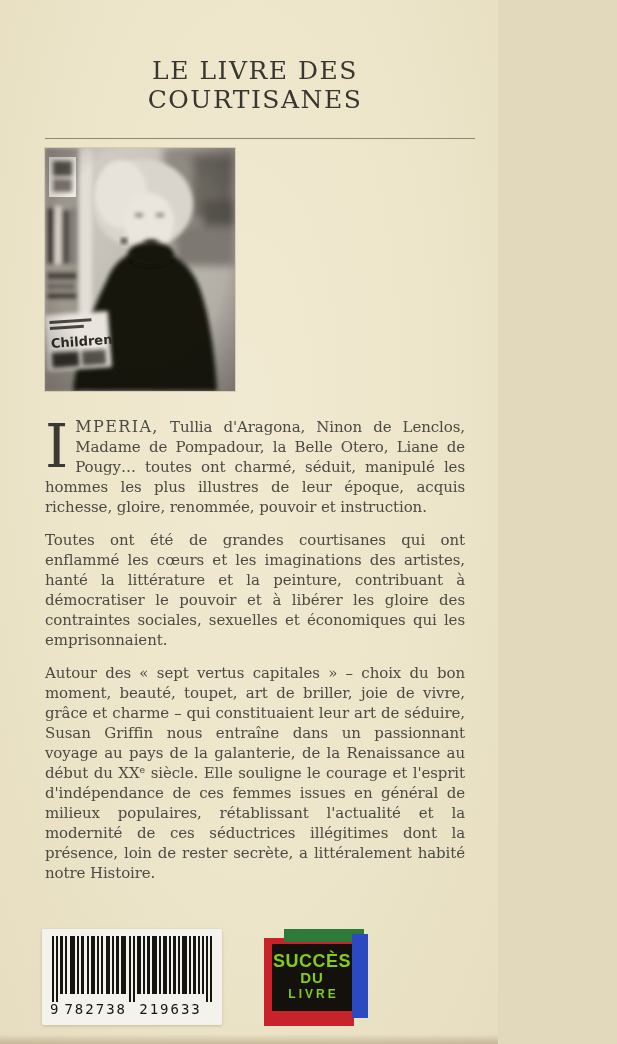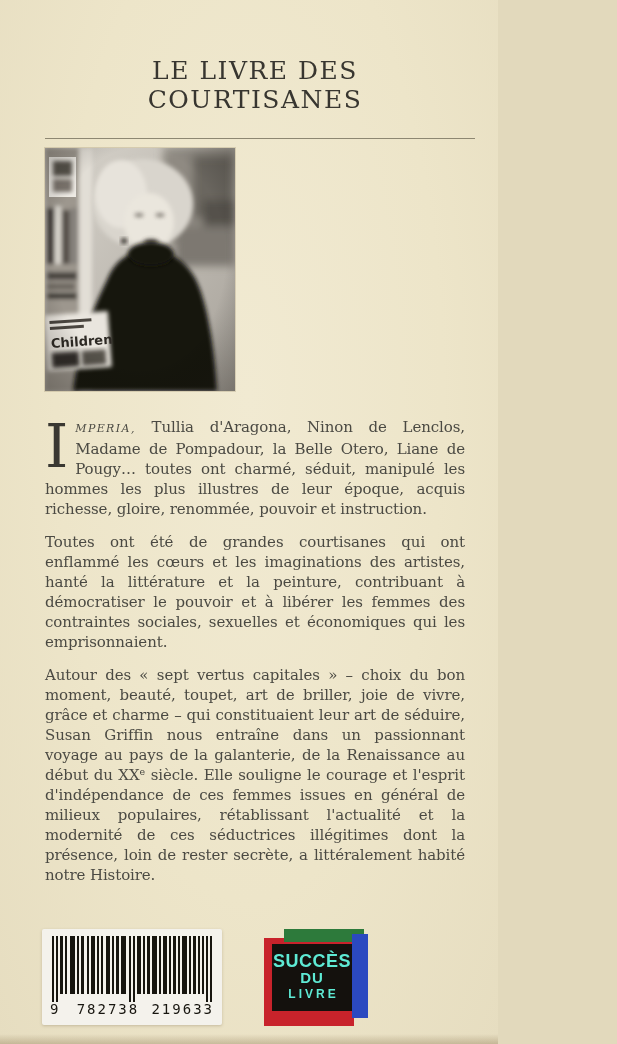--- a/index.html
+++ b/index.html
@@ -43,21 +43,21 @@
   .para{
     margin:13px 0 0 0;
     font-size:15px;line-height:20px;letter-spacing:-0.1px;
     text-align:justify;color:#4b4a43;
   }
   .para.first{margin-top:26px;}
   .dropcap{
     float:left;font-size:59px;line-height:56px;
     padding:2px 7px 0 0;color:#3a3832;
   }
-  .smallcaps{font-size:11px;letter-spacing:1.4px;font-style:italic;}
+  .smallcaps{font-size:16px;letter-spacing:1.4px;}
   .edition-note{
     margin-top:161px;text-align:center;
     font-size:20px;letter-spacing:0.8px;color:#403e37;
   }
   .bottom-row{
     position:absolute;left:42px;top:929px;right:33px;
     display:flex;align-items:flex-start;gap:40px;
   }
   
   .barcode{
@@ -65,30 +65,30 @@
     box-shadow:0 1px 3px rgba(90,70,40,0.25);
     box-sizing:border-box;padding:7px 8px 0 8px;
   }
   .barcode svg{display:block;width:164px;height:66px;margin:0 auto;}
   .barcode-digits{
     display:flex;align-items:baseline;
     font-family:"DejaVu Sans Mono","Liberation Mono",monospace;
     font-size:14px;color:#17150f;margin-top:-1px;
   }
   .barcode-digits .lead{flex:0 0 auto;margin-right:6px;}
-  .barcode-digits .grp{flex:1;text-align:right;letter-spacing:2px;}
+  .barcode-digits .grp{flex:1;text-align:left;letter-spacing:2px;}
   
   .logo{position:relative;width:108px;height:97px;flex:0 0 auto;}
   .logo .red{position:absolute;left:2px;top:9px;width:90px;height:88px;}
   .logo .green{position:absolute;left:22px;top:0;width:80px;height:13px;}
   .logo .blue{position:absolute;left:90px;top:5px;width:16px;height:84px;}
   .logo .black{
     position:absolute;left:10px;top:15px;width:80px;height:67px;
     display:flex;flex-direction:column;align-items:center;justify-content:center;
-    font-family:"Liberation Sans","DejaVu Sans",sans-serif;font-weight:bold;color:#5eead4;
+    font-family:"Liberation Sans","DejaVu Sans",sans-serif;font-weight:bold;color:#84cc16;
   }
   .logo .l1{font-size:18px;letter-spacing:0.5px;line-height:20px;}
   .logo .l2{font-size:15px;letter-spacing:1px;line-height:13px;}
   .logo .l3{font-size:12px;letter-spacing:3px;line-height:21px;margin-right:-3px;}
 </style>
 </head>
 <body>
 
 <div class="page">
   <div class="content">
@@ -163,21 +163,21 @@
           </g>
           <rect width="190" height="243" fill="url(#vig)"></rect>
         </svg>
       </div>
     </div>
 
     <p class="para first">
       <span class="dropcap">I</span><span class="smallcaps">MPERIA,</span><span> Tullia d'Aragona, Ninon de Lenclos, Madame de Pompadour, la Belle Otero, Liane de Pougy… toutes ont charmé, séduit, manipulé les hommes les plus illustres de leur époque, acquis richesse, gloire, renommée, pouvoir et instruction.</span>
     </p>
 
-    <p class="para">Toutes ont été de grandes courtisanes qui ont enflammé les cœurs et les imaginations des artistes, hanté la littérature et la peinture, contribuant à démocratiser le pouvoir et à libérer les femmes des contraintes sociales, sexuelles et économiques qui les emprisonnaient.</p>
+    <p class="para">Toutes ont été de grandes courtisanes qui ont enflammé les cœurs et les imaginations des artistes, hanté la littérature et la peinture, contribuant à démocratiser le pouvoir et à libérer les gloire des contraintes sociales, sexuelles et économiques qui les emprisonnaient.</p>
 
     <p class="para">Autour des « sept vertus capitales » – choix du bon moment, beauté, toupet, art de briller, joie de vivre, grâce et charme – qui constituaient leur art de séduire, Susan Griffin nous entraîne dans un passionnant voyage au pays de la galanterie, de la Renaissance au début du XXᵉ siècle. Elle souligne le courage et l'esprit d'indépendance de ces femmes issues en général de milieux populaires, rétablissant l'actualité et la modernité de ces séductrices illégitimes dont la présence, loin de rester secrète, a littéralement habité notre Histoire.</p>
 
     <div class="edition-note">TEXTE INTÉGRAL</div>
   </div>
 
   <div class="bottom-row">
 
     <div class="barcode">
       <svg viewBox="0 0 164 66">

